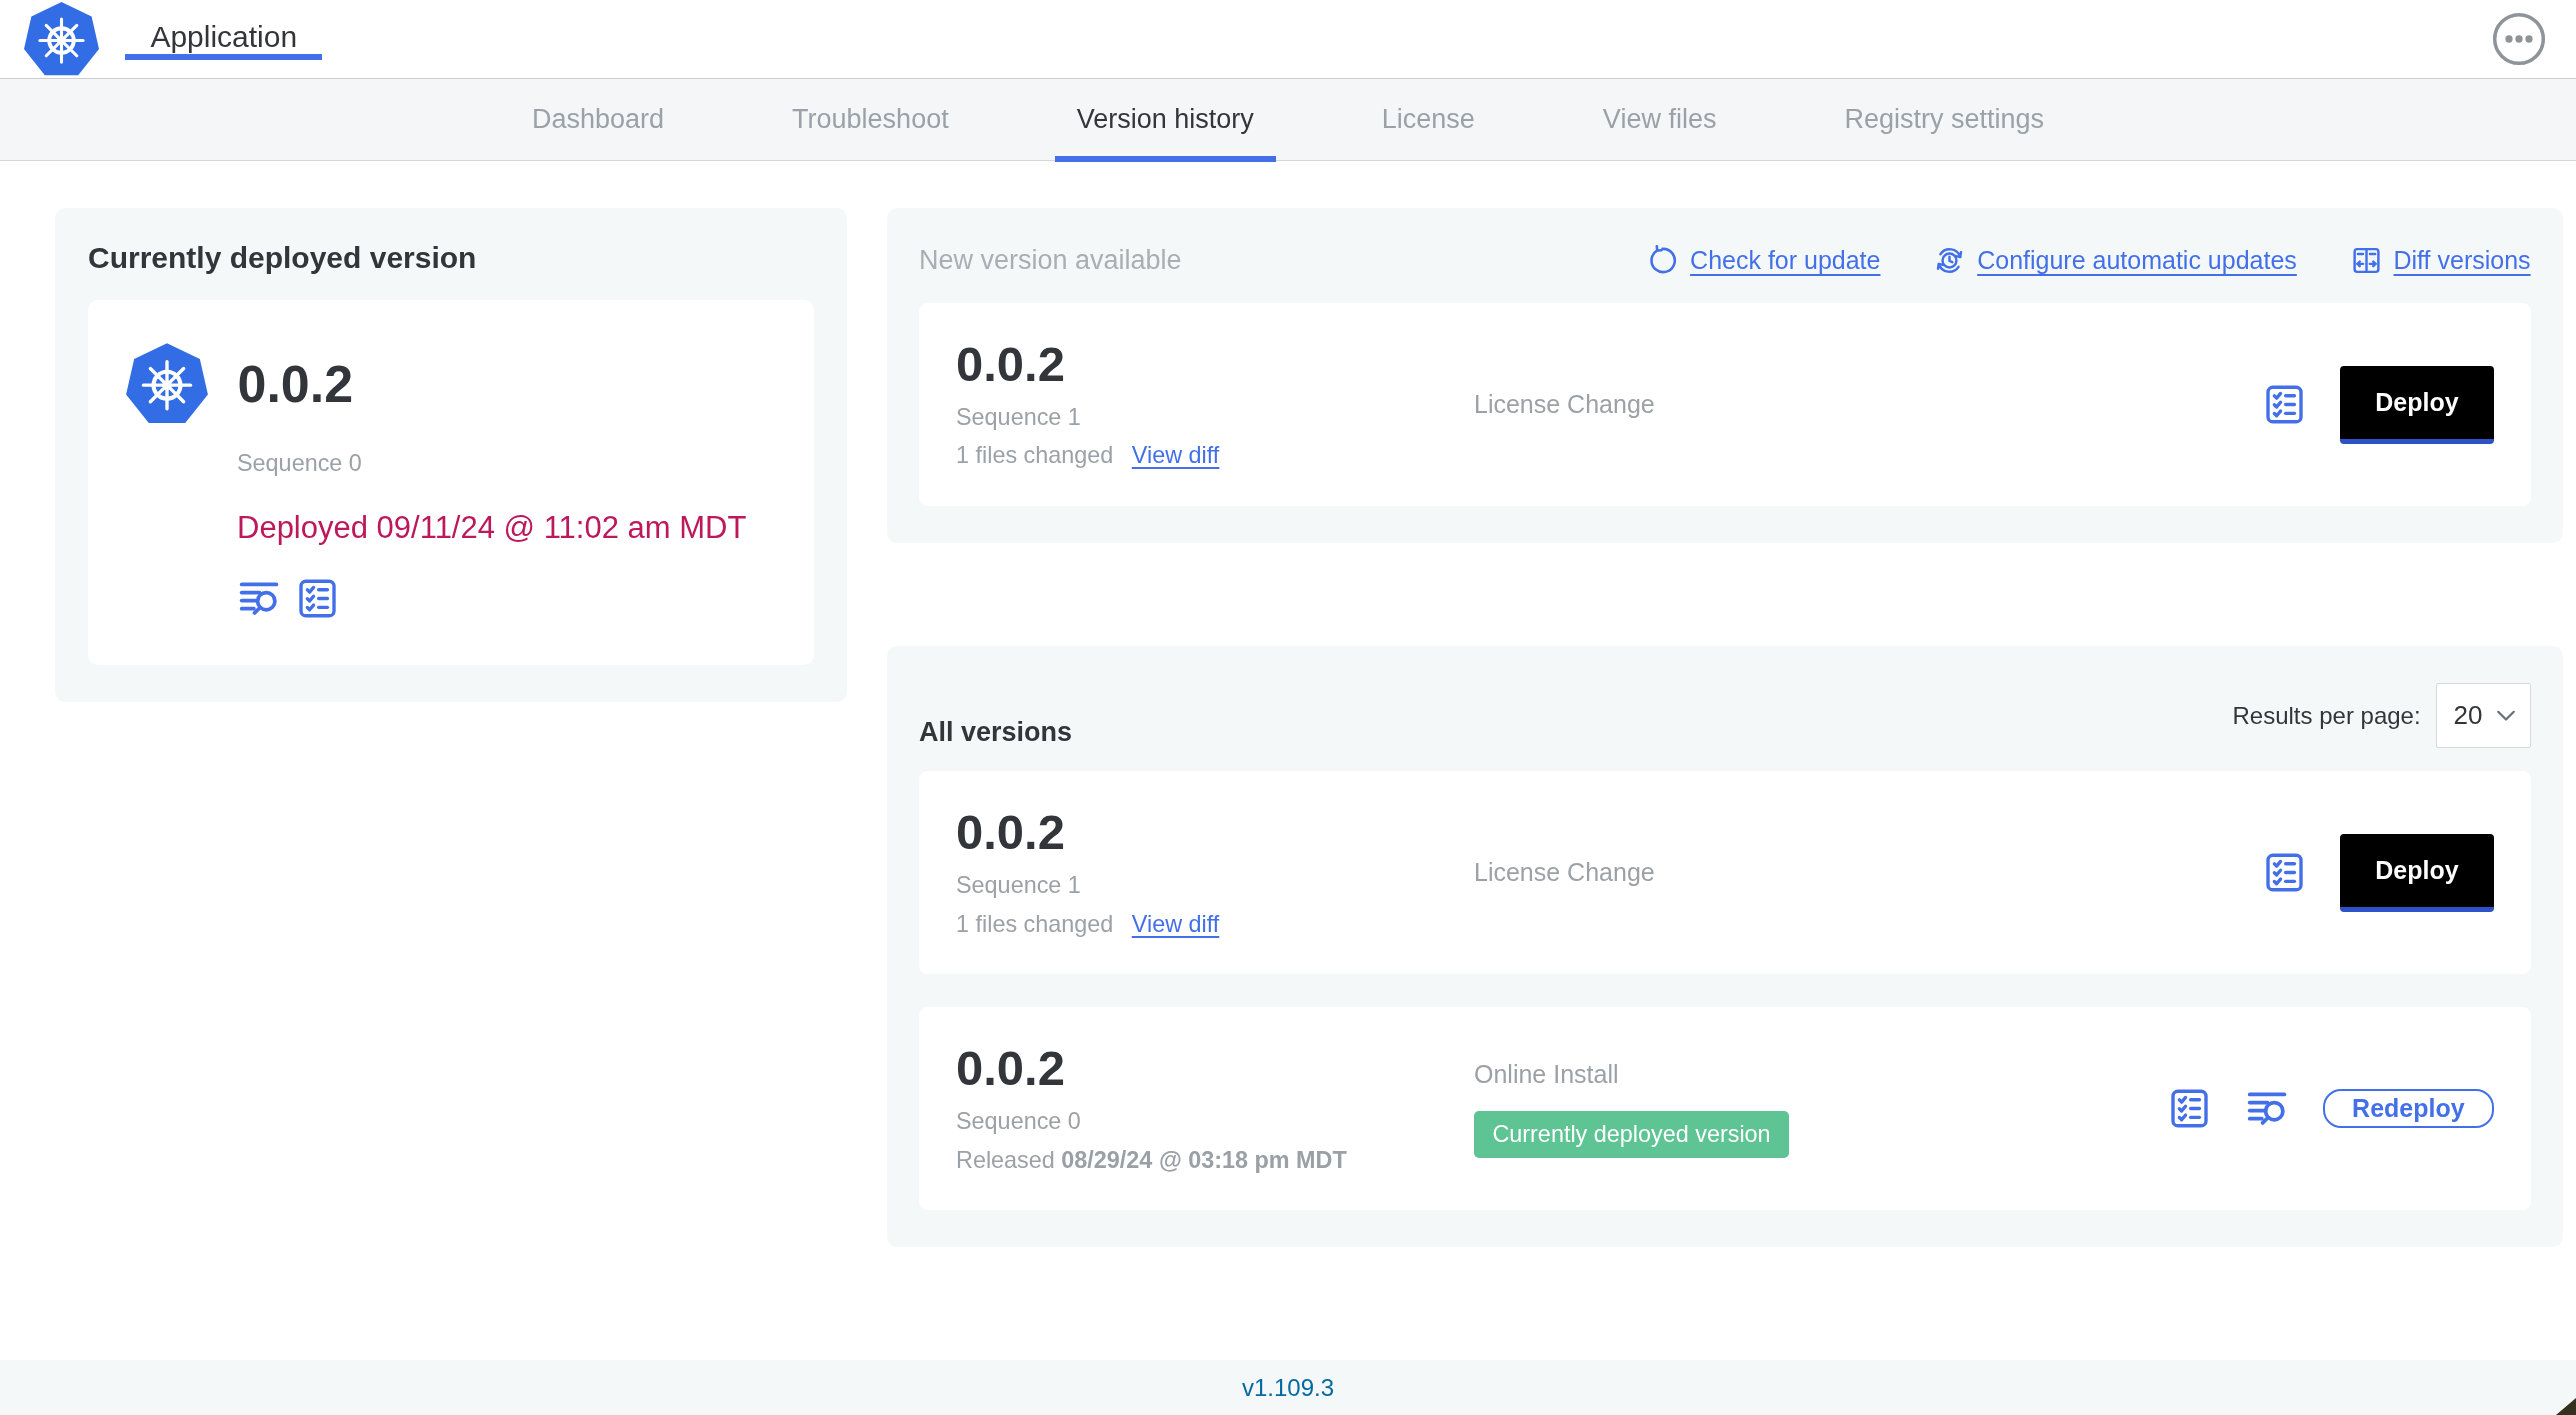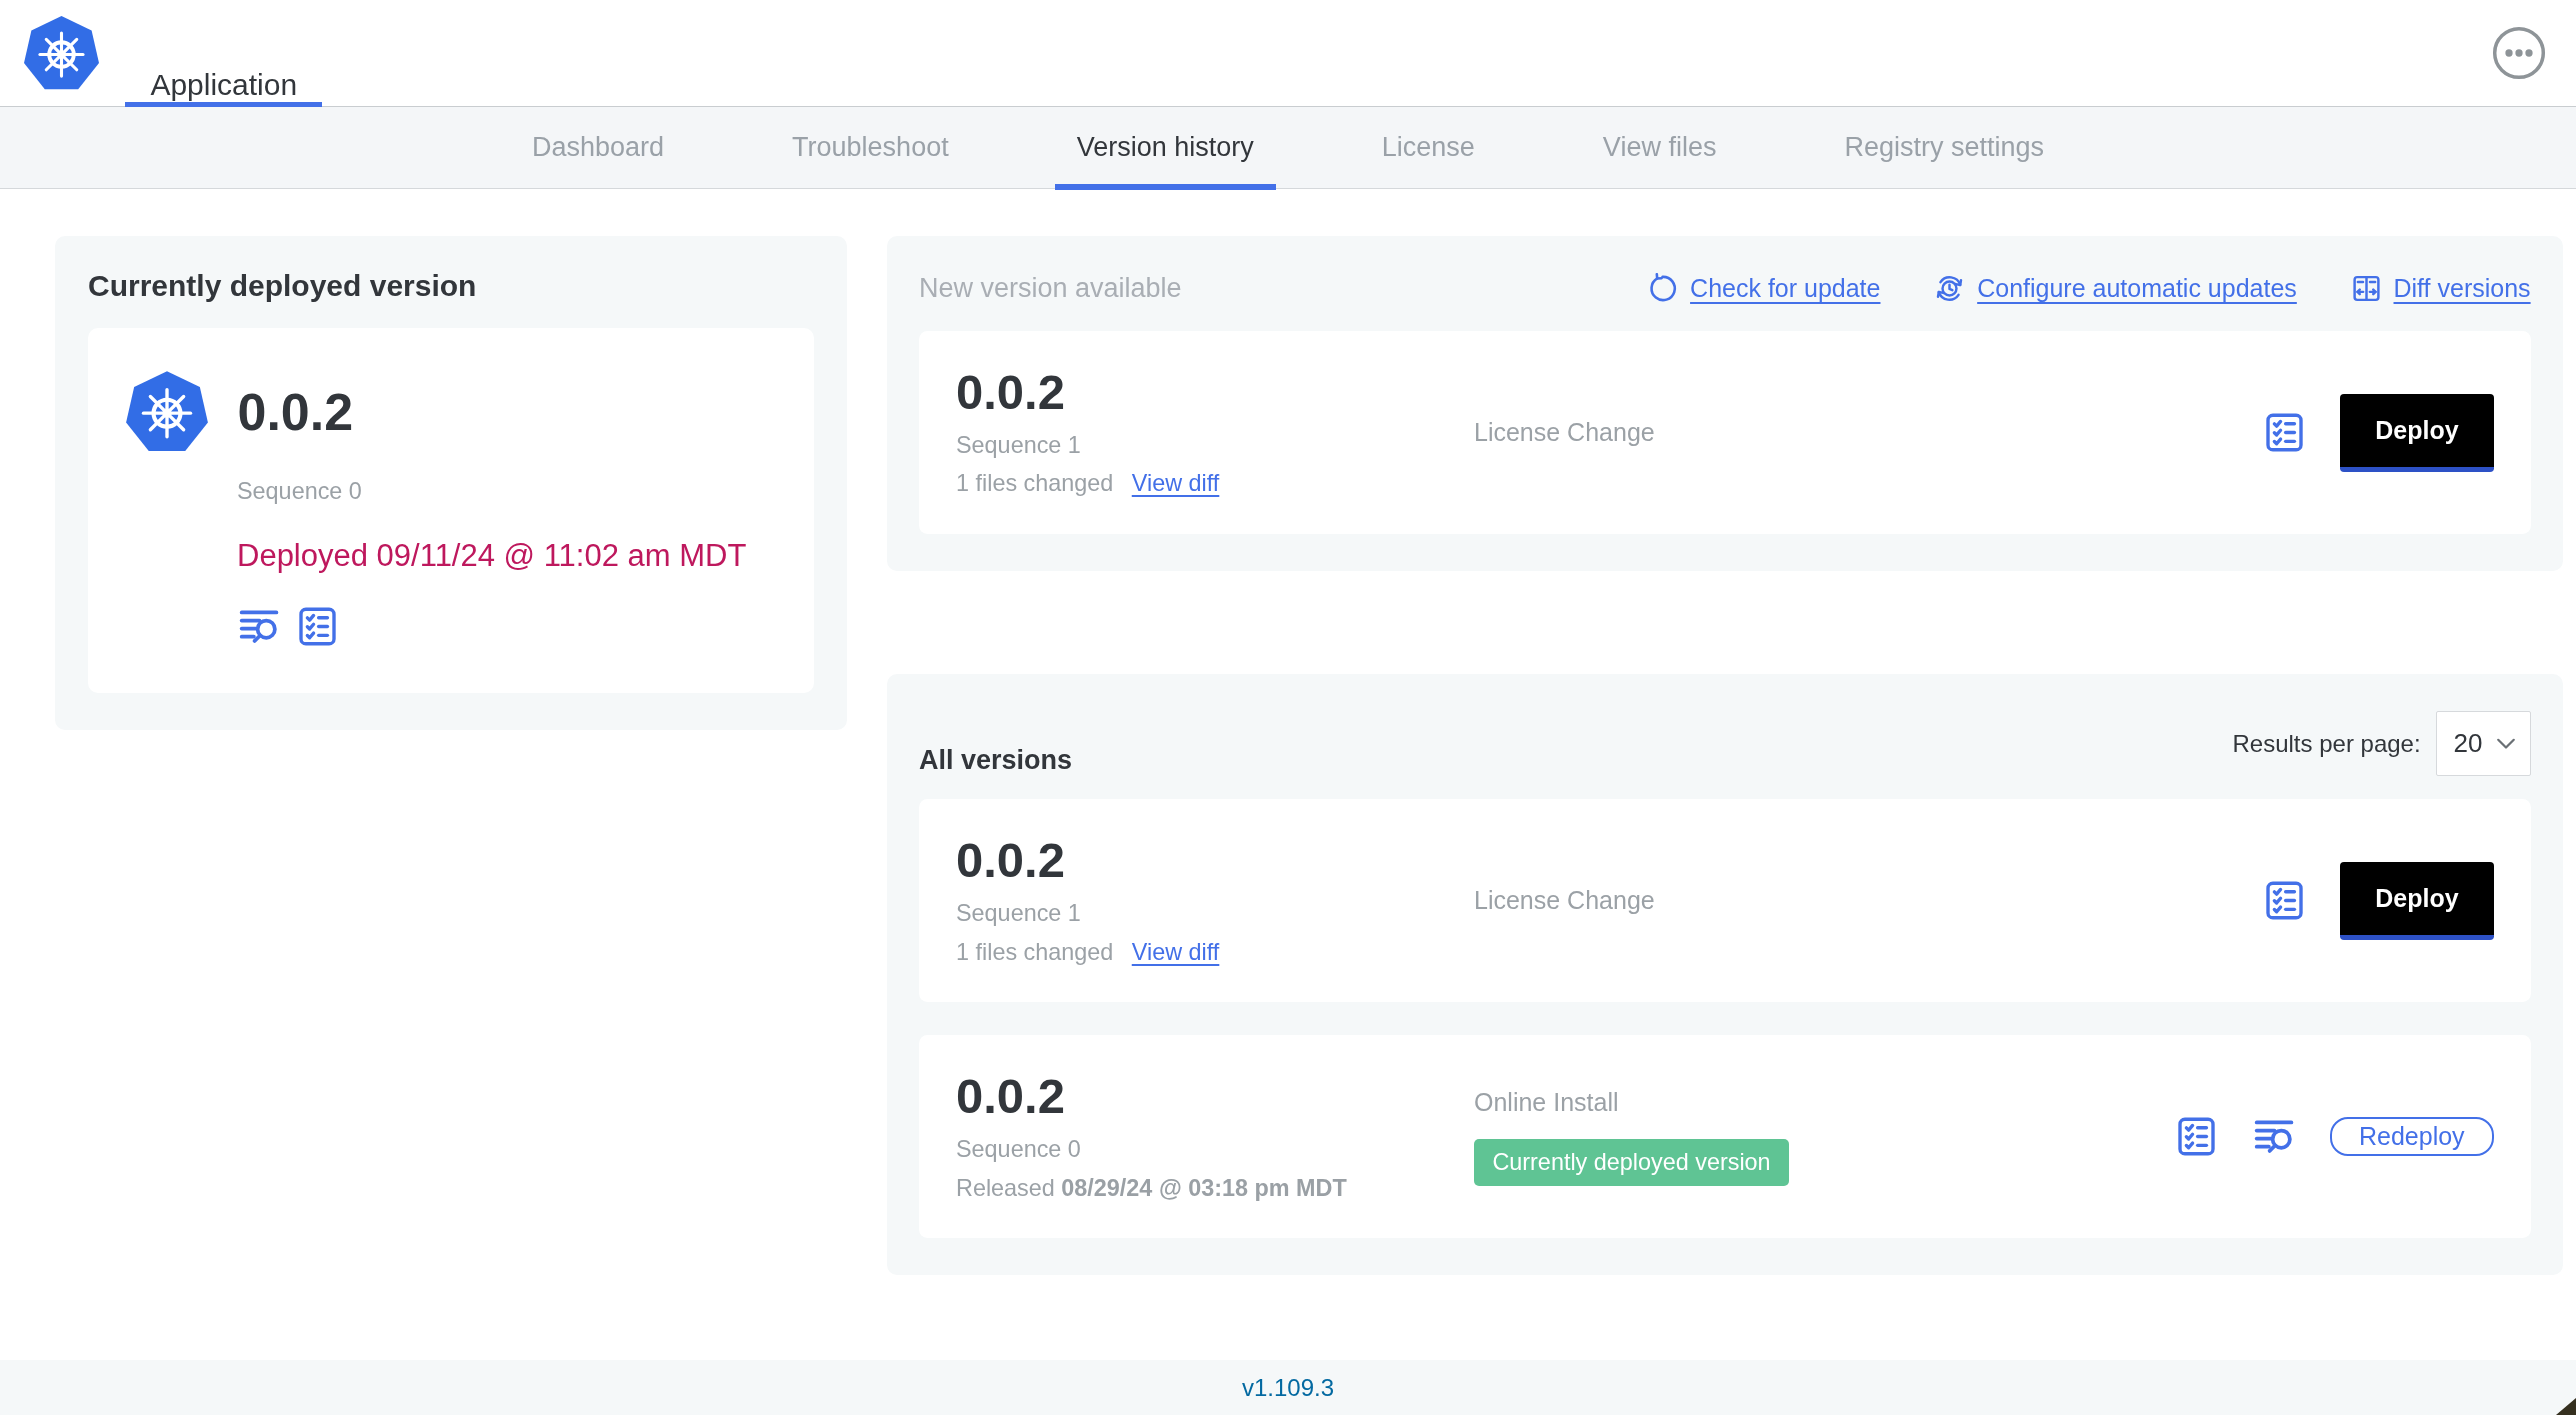--- a/index.html
+++ b/index.html
@@ -1,21 +1,21 @@
 <!DOCTYPE html>
 <html style="font-size:13.4px"><head>
 <meta charset="utf-8">
 <style>
   * { box-sizing: border-box; }
   html,body { margin:0; padding:0; background:#fff; }
   body { font-family:"Liberation Sans","DejaVu Sans",sans-serif; color:#32363b; }
   .page { width:2576px; height:1415px; display:flex; flex-direction:column; background:#fff; overflow:hidden; position:relative; }
 
   
-  .topbar { height:107px; background:#fff; border-bottom:1.7px solid #c9cdd0; display:flex; align-items:flex-end; padding:0 30px 0 23.4px; flex-shrink:0; }
+  .topbar { height:79px; background:#fff; border-bottom:1.7px solid #c9cdd0; display:flex; align-items:center; padding:0 30px 0 23.4px; flex-shrink:0; }
   .brand-logo { align-self:center; width:77px; height:80px; margin-right:25px; cursor:pointer; }
   .app-tab { display:flex; align-items:center; padding:0 25px; margin-bottom:-1.7px; border-bottom:6.7px solid #4370e8; font-size:30px; font-weight:500; color:#32363b; cursor:pointer; }
   .topbar-spacer { flex:1; }
   .more-btn { align-self:center; width:54px; height:54px; background:none; border:none; padding:0; cursor:pointer; }
   .more-btn svg { width:54px; height:54px; display:block; }
 
   
   .subnav { height:82px; background:#f4f6f8; border-bottom:1.7px solid #d5d8db; display:flex; justify-content:center; align-items:stretch; gap:84px; flex-shrink:0; }
   .subnav-tab { display:flex; align-items:center; padding:0 22px; font-size:27px; color:#9aa1a8; position:relative; cursor:pointer; white-space:nowrap; }
   .subnav-tab.active { color:#32363b; font-weight:500; }
@@ -54,21 +54,21 @@
   .vr-seq { font-size:23.4px; color:#9ba1a6; margin-top:15px; }
   .vr-files { font-size:23.4px; color:#9ba1a6; margin-top:11.7px; display:flex; gap:18.4px; align-items:baseline; }
   .view-diff { color:#4370e8; font-weight:500; text-decoration:underline; text-underline-offset:4.2px; text-decoration-thickness:1.7px; cursor:pointer; }
   .vr-released { font-size:23.4px; color:#9ba1a6; margin-top:11.7px; }
   .vr-released b { font-weight:bold; color:#9aa0a5; }
   .vr-mid { flex:1; min-width:0; }
   .vr-source { font-size:25px; font-weight:500; color:#9ba1a6; }
   .badge-green { display:inline-block; background:#5fc494; color:#fff; font-size:23.4px; padding:10px 18.4px; border-radius:5px; margin-top:22px; }
   .vr-actions { display:flex; align-items:center; gap:33px; flex-shrink:0; }
   .btn-primary { background:#000000; color:#fff; font-size:25px; font-weight:bold; border:none; border-bottom:5px solid #2d51c6; border-radius:4px; padding:22px 35px; cursor:pointer; font-family:inherit; }
-  .btn-outline { background:#fff; color:#4370e8; font-size:25px; font-weight:normal; border:2.5px solid #4370e8; border-radius:18px; padding:3px 27px; cursor:pointer; font-family:inherit; }
+  .btn-outline { background:#fff; color:#4370e8; font-size:25px; font-weight:bold; border:2.5px solid #4370e8; border-radius:18px; padding:3px 27px; cursor:pointer; font-family:inherit; }
 
   .all-head { display:flex; align-items:flex-end; margin-bottom:23.4px; }
   .all-title { font-size:27px; font-weight:bold; color:#32363b; }
   .rpp { margin-left:auto; display:flex; align-items:center; gap:15px; font-size:24px; color:#32363b; }
   .rpp-select { background:#fff; border:1.7px solid #d6d9dc; border-radius:2px; width:95px; height:65px; display:flex; align-items:center; justify-content:space-between; padding:0 13.4px 0 17px; font-size:26px; color:#32363b; cursor:pointer; }
   .rpp-select svg { width:20px; height:13.4px; }
 
   
   .footer { height:55px; background:#f5f8f9; display:flex; align-items:center; justify-content:center; font-size:24px; color:#0369a1; flex-shrink:0; }
 

